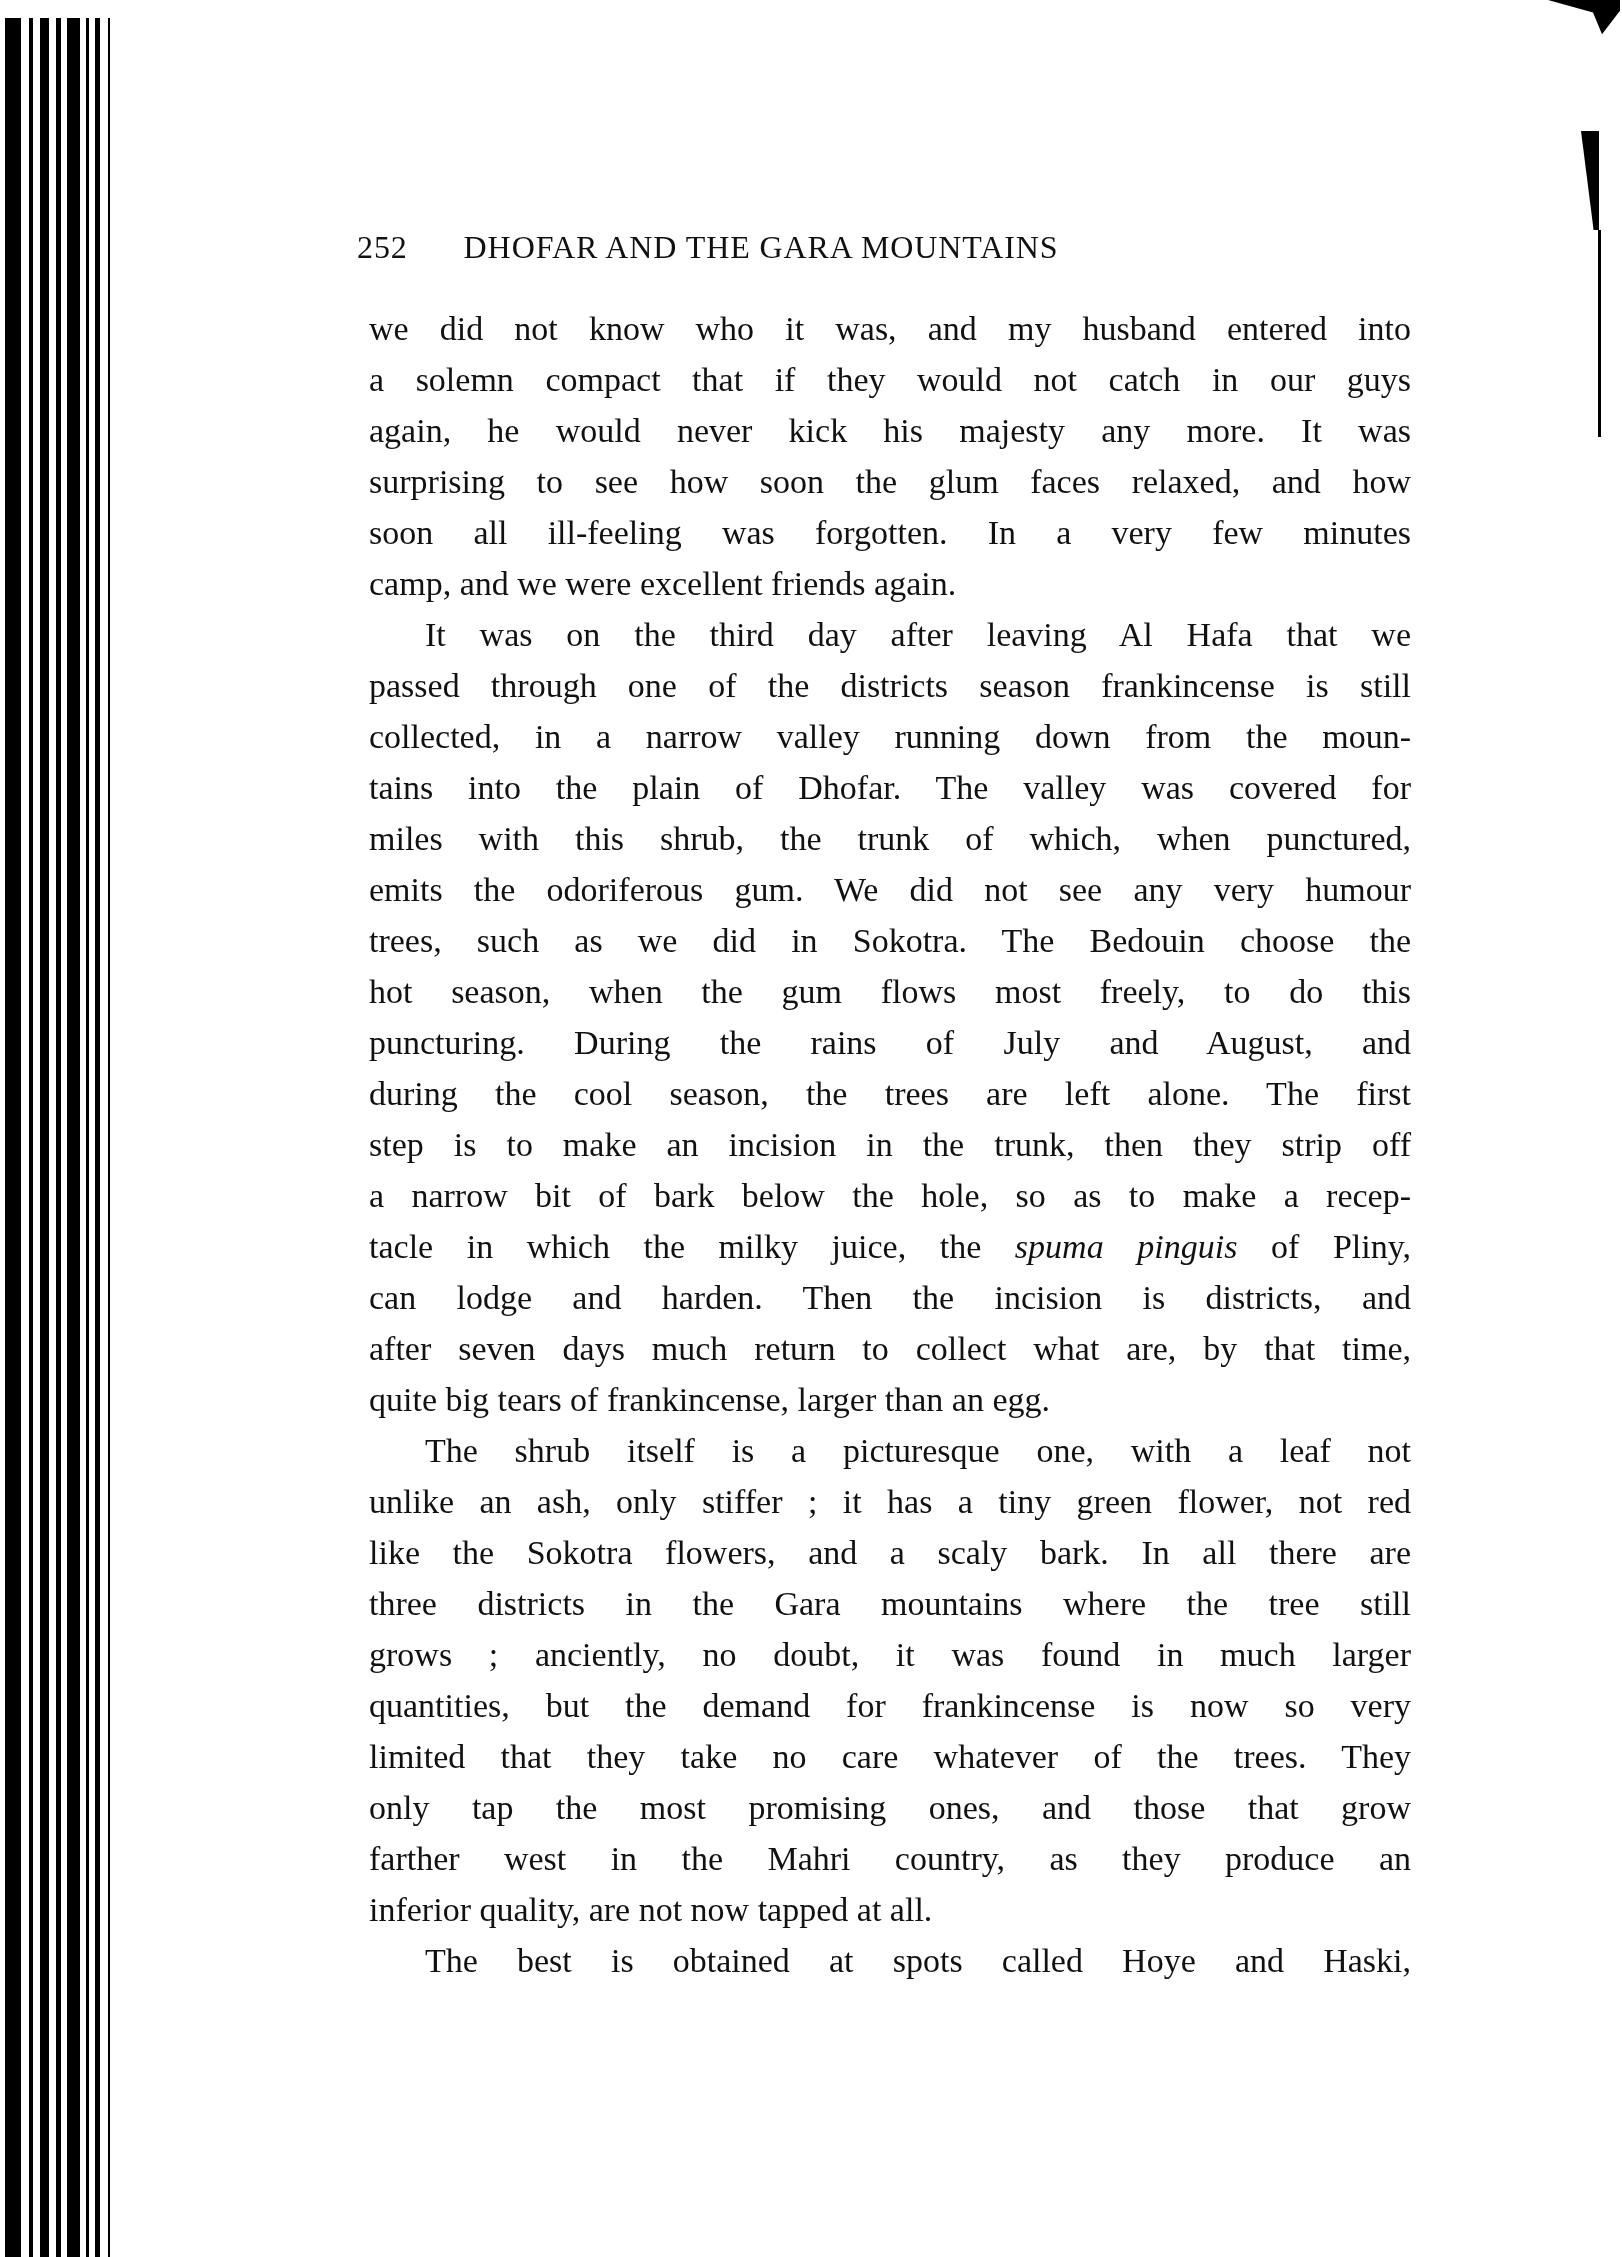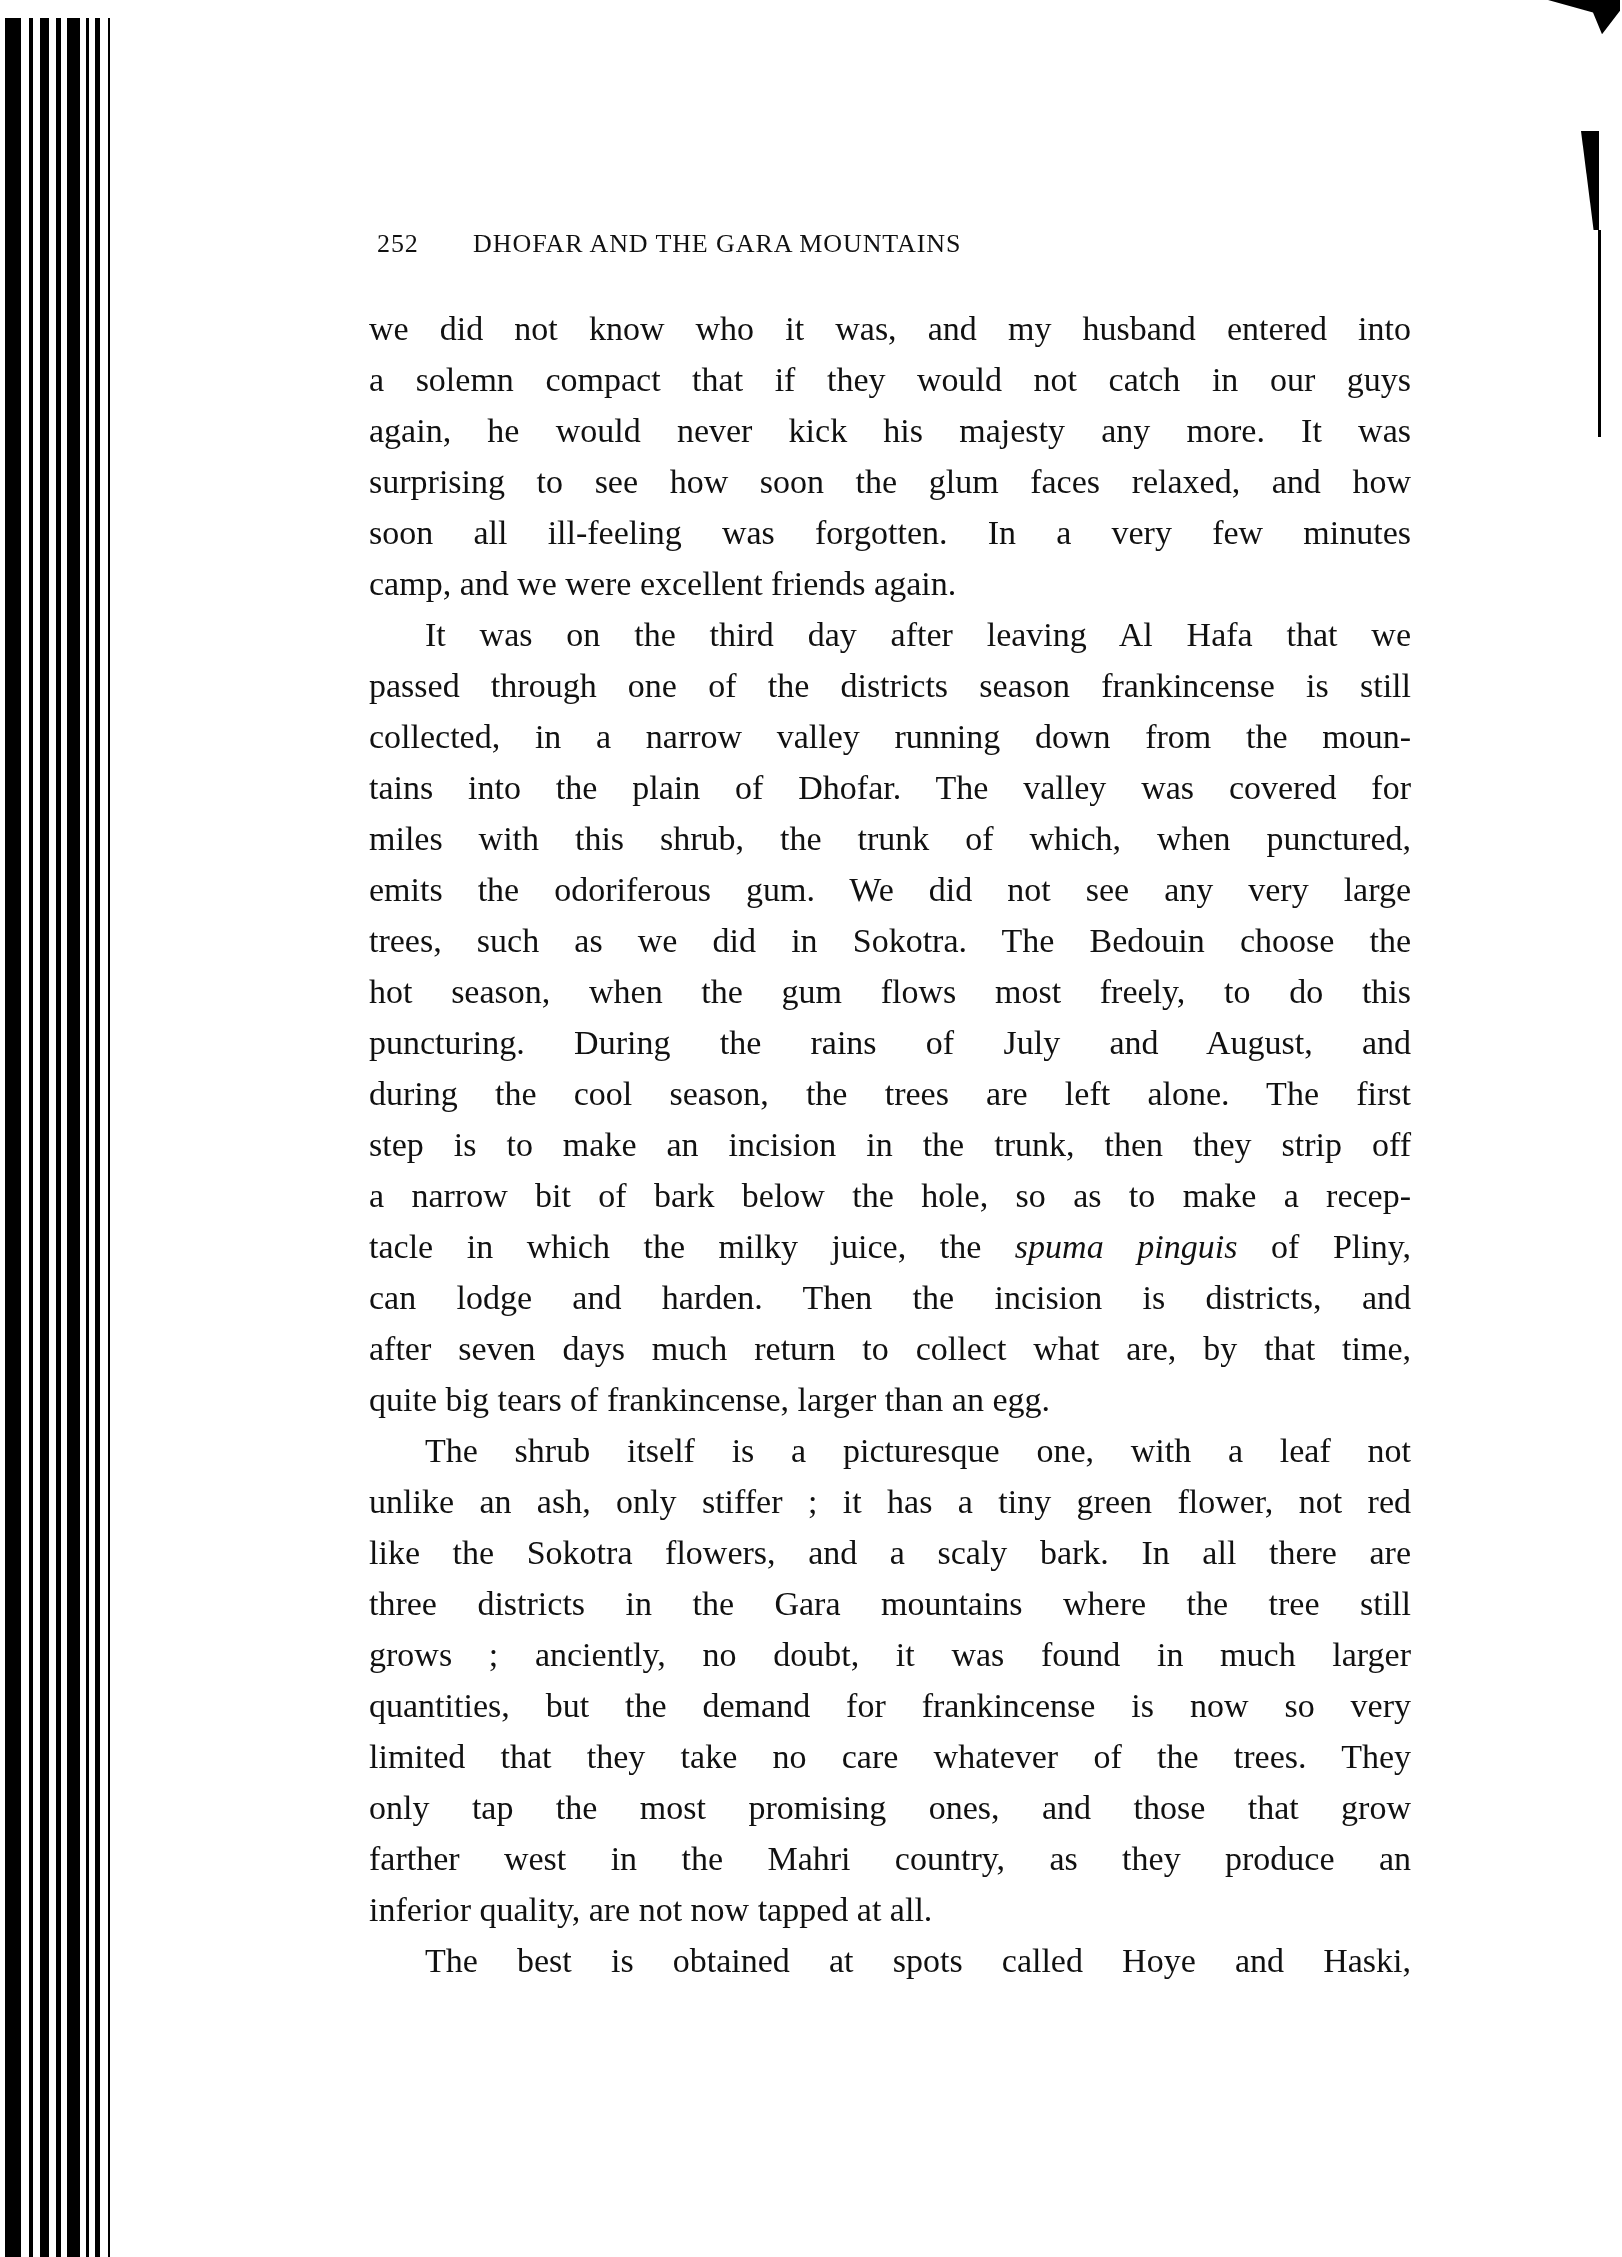--- a/index.html
+++ b/index.html
@@ -7,21 +7,21 @@
       width: 1623px; height: 2257px; background: #ffffff; position: relative; overflow: hidden;
       font-family: "Liberation Serif", "DejaVu Serif", serif; color: #111;
     }
     
     .spine { position: absolute; left: 0; top: 18px; width: 117px; height: 2239px; }
     .spine .bar { position: absolute; top: 0; bottom: 0; background: #000; }
     .right-edge-top { position: absolute; left: 1548px; top: 0; width: 72px; height: 36px; }
     .right-edge-bar { position: absolute; left: 1581px; top: 131px; width: 18px; height: 99px; background:#000; clip-path: polygon(0 0,100% 0,100% 100%,70% 100%); }
     .right-edge-line { position: absolute; left: 1598px; top: 230px; width: 2.7px; height: 207px; background:#000; }
     .page-header {
-      position: absolute; left: 377px; top: 229px; font-size: 26px; letter-spacing: 0.9px;
+      position: absolute; left: 357px; top: 229px; font-size: 32px; letter-spacing: 0.9px;
       white-space: nowrap; color: #111; text-align: center;
     }
     .page-header .num { margin-right: 47px; }
     .body-text {
       position: absolute; left: 369px; top: 303px; width: 1042px;
       font-size: 34px; line-height: 51px;
     }
     .line { display: block; text-align: justify; text-align-last: justify; white-space: nowrap; height: 51px; }
     .line.last { text-align-last: left; }
     .line.indent { padding-left: 56px; }
@@ -58,21 +58,21 @@
     <div class="line">a solemn compact that if they would not catch in our guys</div>
     <div class="line">again, he would never kick his majesty any more.  It was</div>
     <div class="line">surprising to see how soon the glum faces relaxed, and how</div>
     <div class="line">soon all ill-feeling was forgotten.  In a very few minutes</div>
     <div class="line last">camp, and we were excellent friends again.</div>
     <div class="line indent">It was on the third day after leaving Al Hafa that we</div>
     <div class="line">passed through one of the districts season frankincense is still</div>
     <div class="line">collected, in a narrow valley running down from the moun-</div>
     <div class="line">tains into the plain of Dhofar.  The valley was covered for</div>
     <div class="line">miles with this shrub, the trunk of which, when punctured,</div>
-    <div class="line">emits the odoriferous gum.  We did not see any very large</div>
+    <div class="line">emits the odoriferous gum.  We did not see any very humour</div>
     <div class="line">trees, such as we did in Sokotra.  The Bedouin choose the</div>
     <div class="line">hot season, when the gum flows most freely, to do this</div>
     <div class="line">puncturing.  During the rains of July and August, and</div>
     <div class="line">during the cool season, the trees are left alone.  The first</div>
     <div class="line">step is to make an incision in the trunk, then they strip off</div>
     <div class="line">a narrow bit of bark below the hole, so as to make a recep-</div>
     <div class="line"><span>tacle in which the milky juice, the </span><span class="ital">spuma pinguis</span><span> of Pliny,</span></div>
     <div class="line">can lodge and harden.  Then the incision is districts, and</div>
     <div class="line">after seven days much return to collect what are, by that time,</div>
     <div class="line last">quite big tears of frankincense, larger than an egg.</div>

